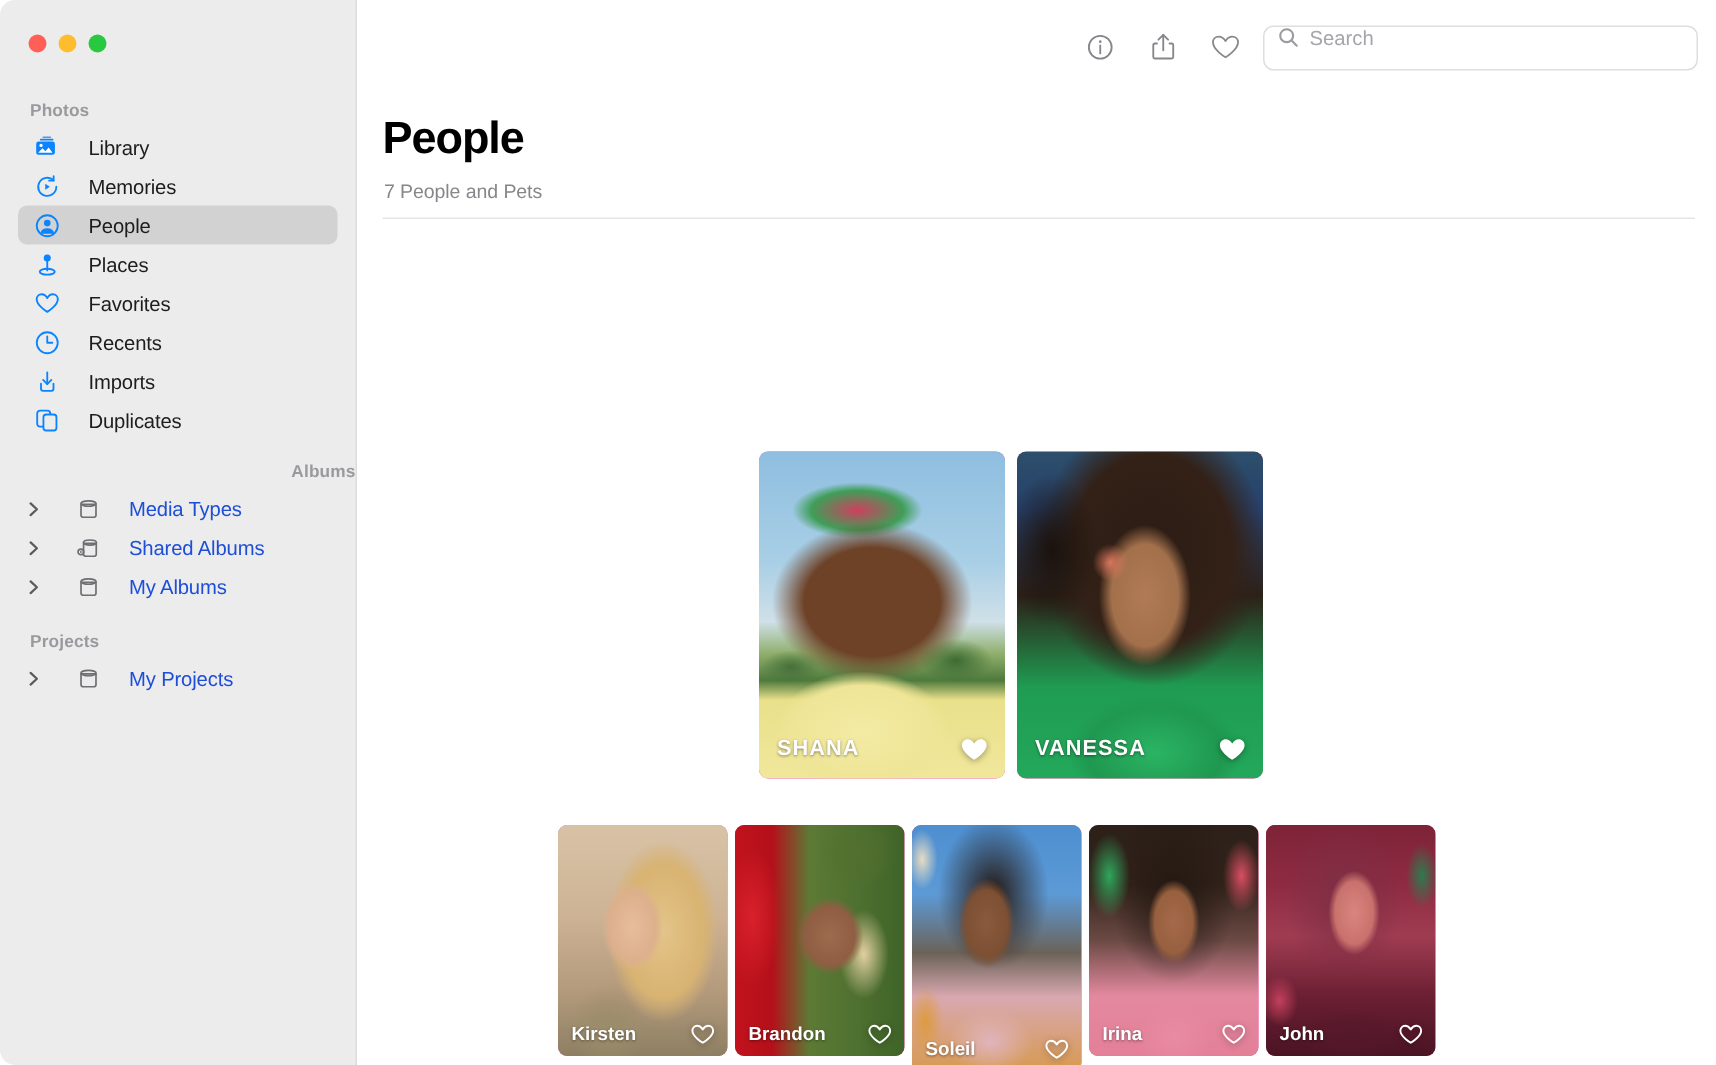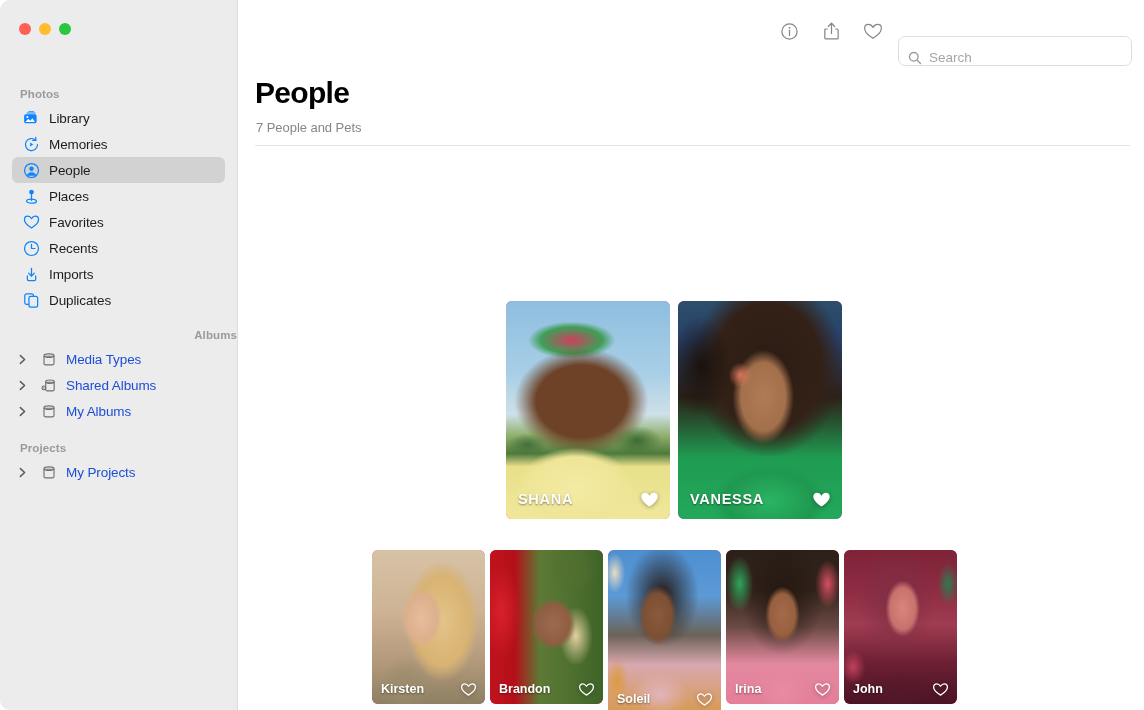--- a/index.html
+++ b/index.html
@@ -33,41 +33,41 @@
     top: 23px; left: 19px;
     display: flex;
     gap: 8px;
     align-items: center;
   }
   .light { width: 12px; height: 12px; border-radius: 50%; display: block; }
   .light.red    { background: #ff5f57; }
   .light.yellow { background: #febc2e; }
   .light.green  { background: #28c840; }
 
-  #sidebar-scroll { padding-top: 68px; margin-top: 20px; }
+  #sidebar-scroll { padding-top: 68px; }
 
   .section-header {
     font-size: 11.5px;
     font-weight: 700;
     color: #9a9a9e;
     letter-spacing: 0.1px;
     padding: 0 0 5px 20px;
     margin-top: 0;
   }
   .section-header.albums   { margin-top: 16px; text-align: right; }
   .section-header.projects { margin-top: 18px; }
 
   .nav-item {
     display: flex;
     align-items: center;
     height: 26px;
     margin: 0 12px 0 12px;
     padding-left: 11px;
     border-radius: 6px;
-    gap: 9px;
+    gap: 19px;
     cursor: default;
   }
   .nav-item.selected { background: #d2d2d2; }
   .nav-item .label {
     font-size: 13.5px;
     color: #1d1d1f;
     letter-spacing: -0.1px;
     white-space: nowrap;
   }
   .nav-item .ico {
@@ -103,30 +103,29 @@
   }
   .tb-btn {
     width: 42px; height: 28px;
     display: flex; align-items: center; justify-content: center;
     color: #86868b;
     cursor: default;
   }
   .tb-btn svg { display: block; }
 
   #search-box {
-    width: 234px; height: 30px;
+    width: 290px; height: 30px;
     border: 1px solid #dedede;
     border-radius: 7px;
     background: #ffffff;
     display: flex;
-    align-items: flex-end;
+    align-items: flex-start;
     gap: 7px;
     padding: 0 9px;
     margin-left: 4px;
-    margin-top: 19px;
   }
   #search-box .sicon { color: #9b9b9f; display: flex; }
   #search-input {
     border: none; outline: none; background: transparent;
     font-family: "Liberation Sans", sans-serif;
     font-size: 13.5px;
     color: #1d1d1f;
     width: 100%;
   }
   #search-input::placeholder { color: #a5a5aa; }

